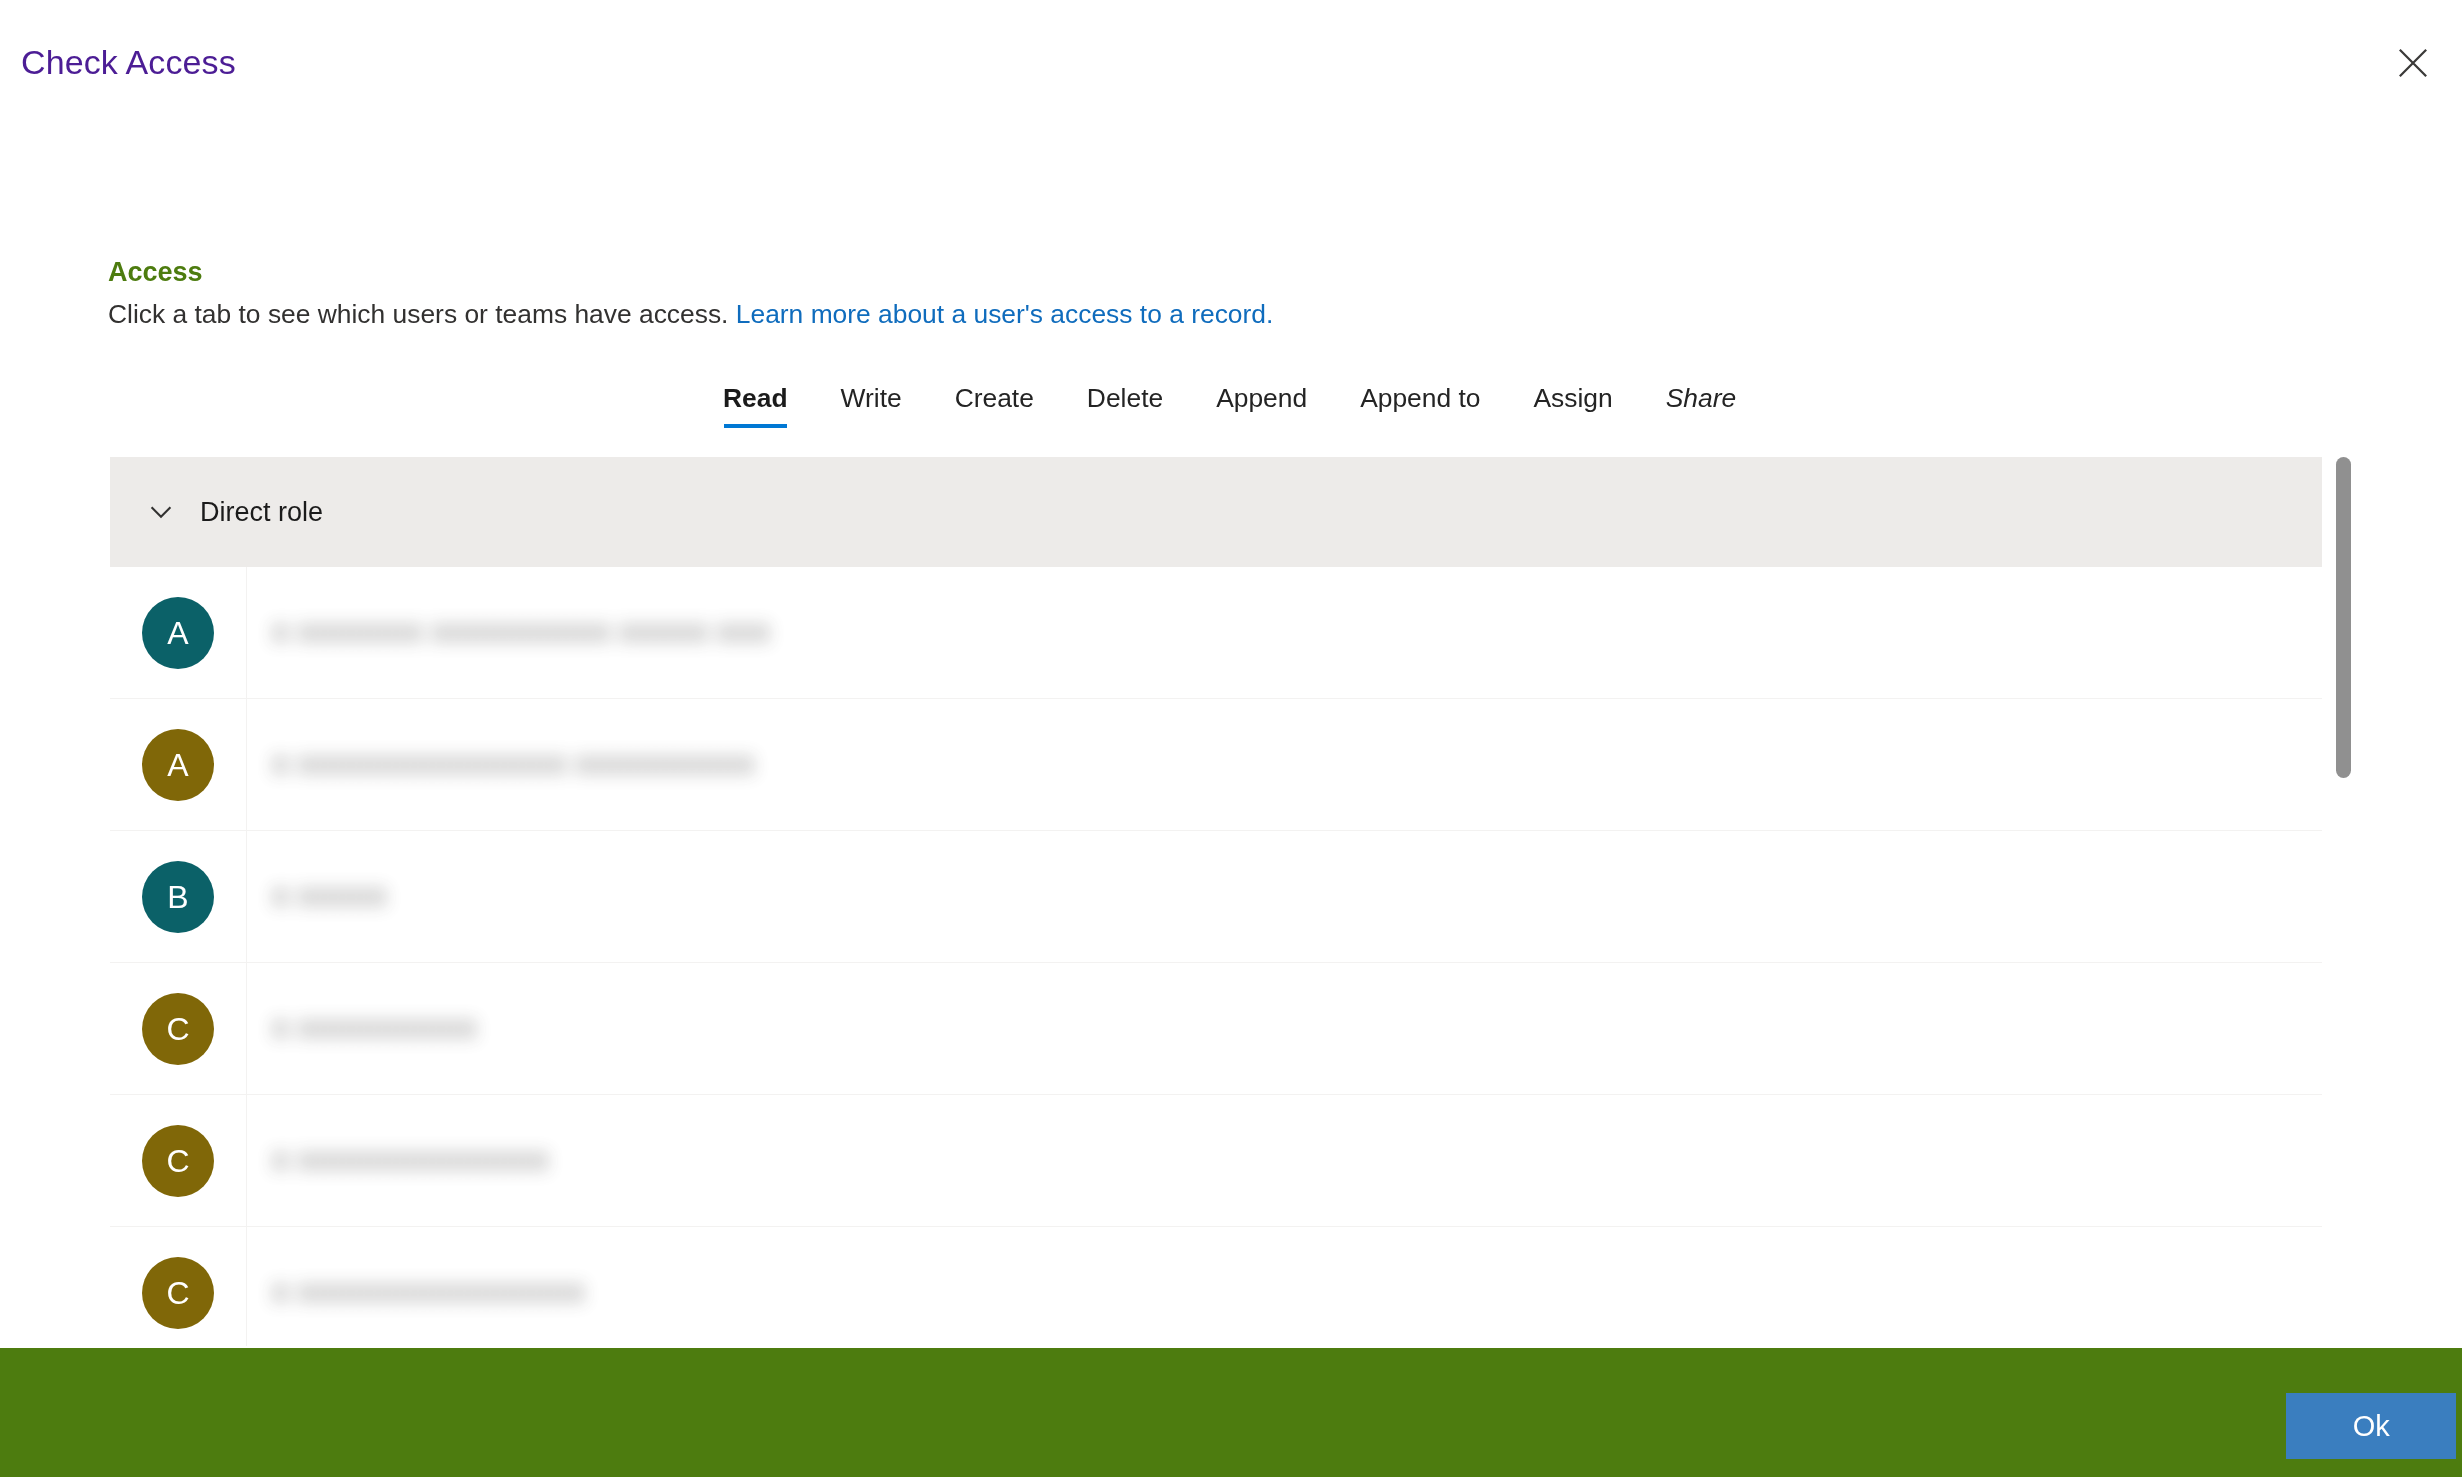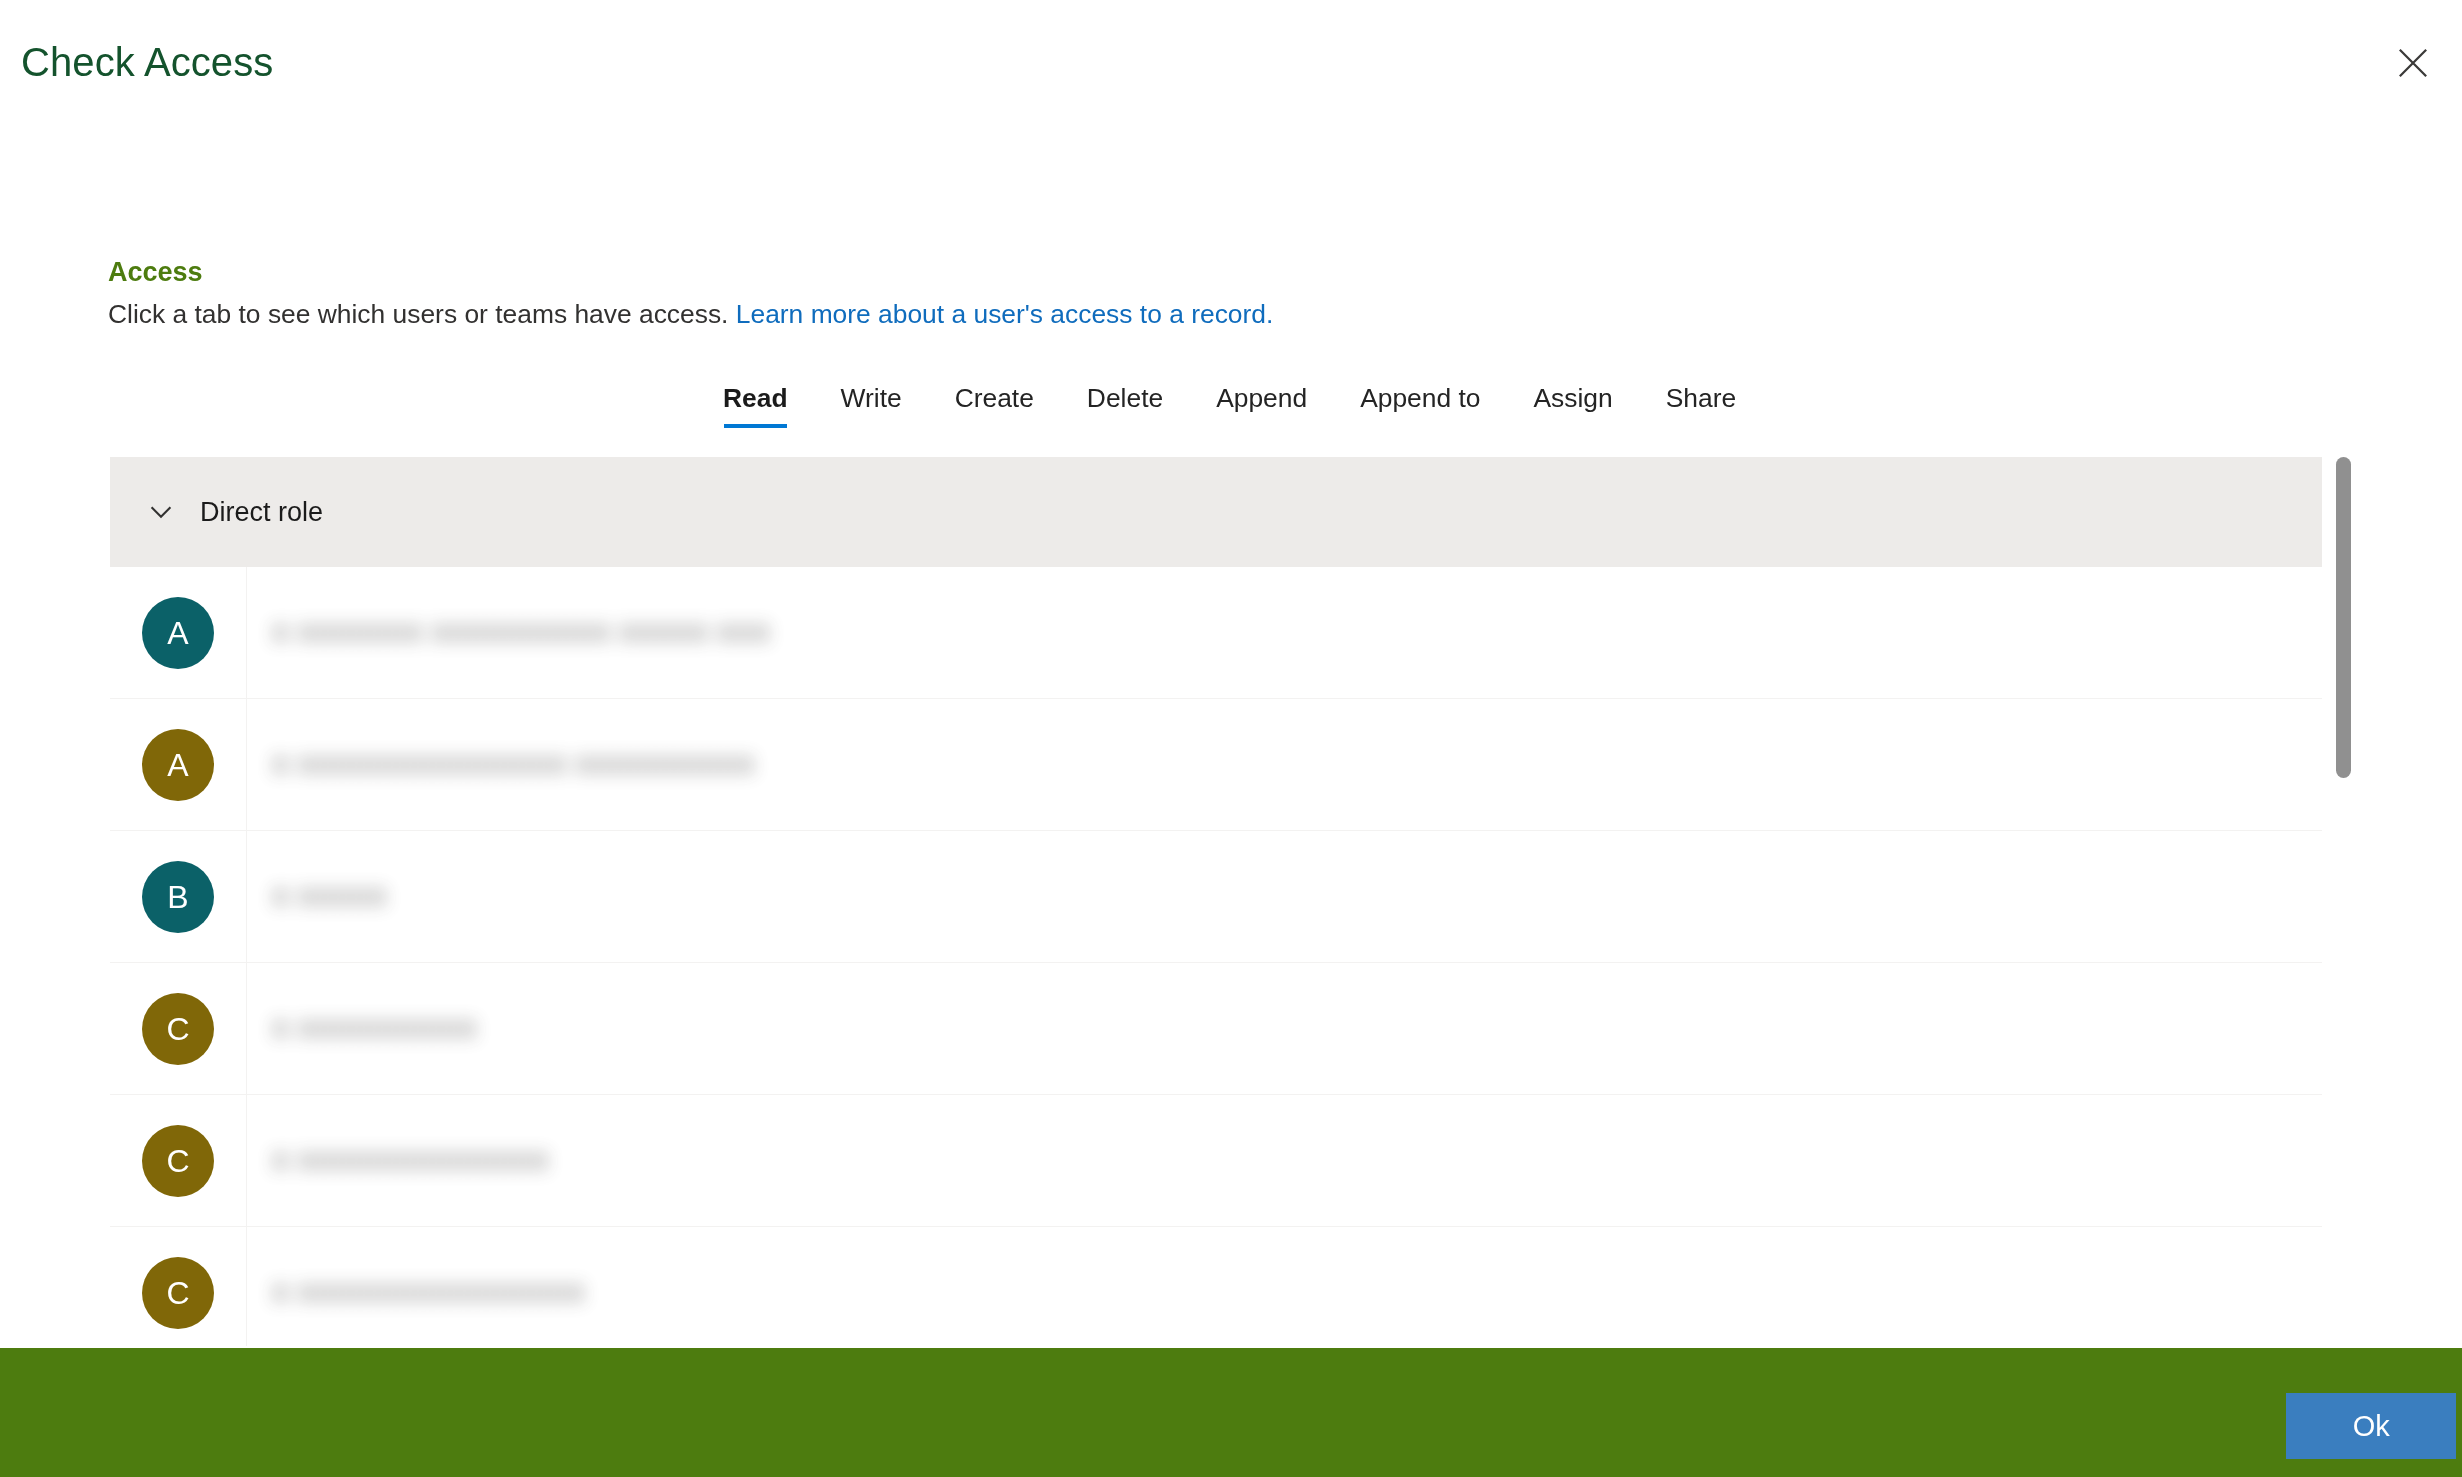--- a/index.html
+++ b/index.html
@@ -15,22 +15,22 @@
     width: 2462px;
     height: 1478px;
     background: #ffffff;
   }
 
   
   .dialog-title {
     position: absolute;
     left: 21px;
     top: 40px;
-    font-size: 40px;
-    color: #14532d;
+    font-size: 34px;
+    color: #4c1d95;
     letter-spacing: 0.1px;
     line-height: 45px;
     white-space: nowrap;
   }
   .close-btn {
     position: absolute;
     right: 22.6px;
     top: 36px;
     width: 53px;
     height: 53px;
@@ -111,21 +111,21 @@
   .perm-tab {
     position: relative;
     font-size: 26.4px;
     color: #242424;
     padding: 0 0 19px 0;
     margin-right: 53px;
     cursor: pointer;
     white-space: nowrap;
     line-height: 34px;
   }
-  .perm-tab:last-child { margin-right: 0; }
+  .perm-tab:last-child { margin-right: 0; font-style: italic; }
   .perm-tab.selected { font-weight: bold; color: #1b1b1b; }
   .perm-tab.selected::after {
     content: "";
     position: absolute;
     left: 0.9px;
     right: 0.9px;
     bottom: 5.7px;
     height: 4.7px;
     background: #0078d4;
   }

